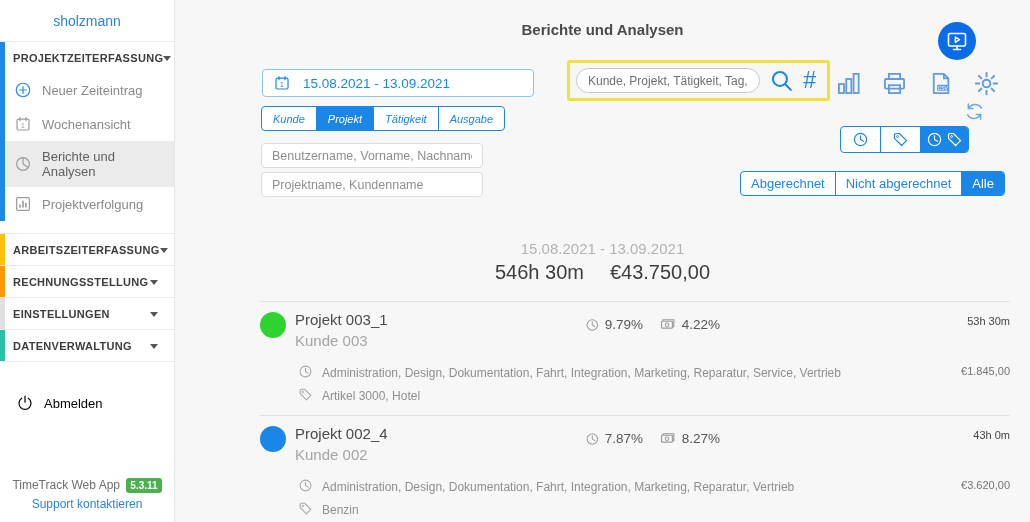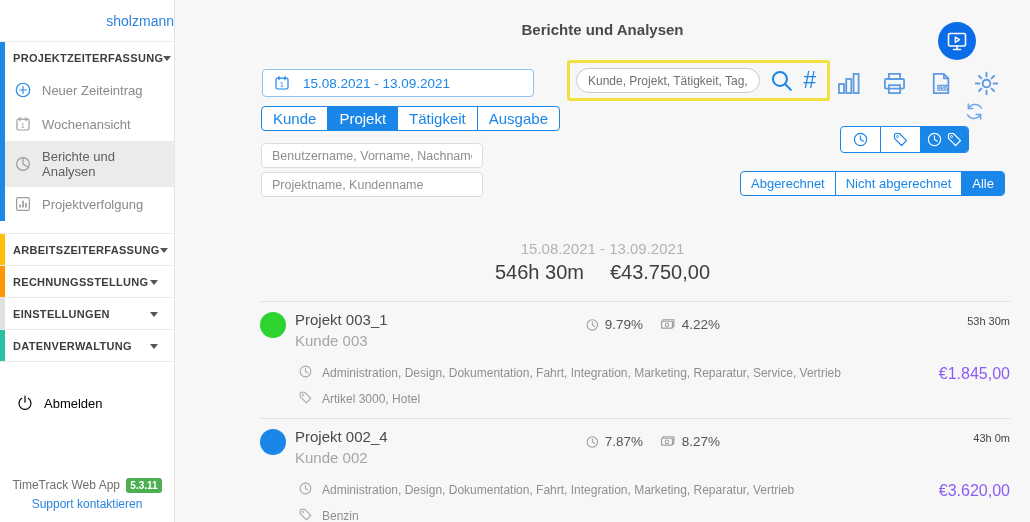--- a/index.html
+++ b/index.html
@@ -3,21 +3,21 @@
 <meta charset="utf-8">
 <style>
   * { margin:0; padding:0; box-sizing:border-box; }
   html,body { width:1030px; height:522px; overflow:hidden;
     font-family:"Liberation Sans","DejaVu Sans",sans-serif; background:#f7f7f8; }
   .app { display:flex; width:1030px; height:522px; }
 
   
   .sidebar { width:175px; height:522px; background:#fff; border-right:1px solid #e6e6e6;
     position:relative; flex-shrink:0; }
-  .user { height:42px; line-height:42px; text-align:right; color:#2a84dd; font-size:14px;
+  .user { height:42px; line-height:42px; text-align:center; color:#2a84dd; font-size:14px;
     border-bottom:1px solid #ededed; cursor:pointer; }
   .section { position:relative; background:#fff; }
   .section-bar { position:absolute; left:0; top:0; bottom:0; width:5px; }
   .section-header { display:flex; align-items:center; justify-content:space-between;
     padding:10px 14px 9px 13px; font-size:11px; font-weight:bold; color:#3d3d3d;
     letter-spacing:.3px; cursor:pointer; }
   .caret { width:0; height:0; border-left:4px solid transparent; border-right:4px solid transparent;
     border-top:5px solid #555; margin-right:2px; }
   .nav-item { display:flex; align-items:center; gap:10px; padding:8px 12px 8px 14px;
     font-size:13px; color:#8a8a8a; cursor:pointer; }
@@ -62,21 +62,21 @@
   .refresh-btn { position:absolute; top:101px; left:789px; color:#6aa7ea; cursor:pointer; }
 
   .seg { display:inline-flex; border:1px solid #1a86e8; border-radius:4px; overflow:hidden;
     background:#fff; }
   .seg > div { display:flex; align-items:center; justify-content:center; color:#1a86e8;
     border-right:1px solid #1a86e8; cursor:pointer; white-space:nowrap; }
   .seg > div:last-child { border-right:none; }
   .seg > div.on { background:#1a86e8; color:#fff; }
 
   .cat-tabs { position:absolute; top:106px; left:86px; height:25px; }
-  .cat-tabs > div { font-size:15px; padding:0 11px; }
+  .cat-tabs > div { font-size:11px; padding:0 11px;font-style:italic; }
 
   .icons-seg { position:absolute; top:126px; left:665px; height:27px; }
   .icons-seg > div { width:40px; gap:3px; }
   .icons-seg > div.wide { width:47px; }
 
   .billing-seg { position:absolute; top:171px; left:565px; height:25px; }
   .billing-seg > div { font-size:13px; padding:0 10px; }
 
   .filter-input { position:absolute; left:86px; width:222px; height:25px; background:#fff;
     border:1px solid #dcdcdc; border-radius:4px; padding:0 10px; font-size:12.5px; color:#555;
@@ -98,21 +98,21 @@
   .row-title { font-size:15px; color:#4a4a4a; }
   .row-customer { font-size:15px; color:#a5a5a5; margin-top:4px; }
   .row-stats { display:flex; align-items:center; gap:5px; width:135px; margin-top:4px;
     font-size:13.5px; color:#555; }
   .row-stats .st-gap { width:7px; }
   .row-duration { flex:1; text-align:right; font-size:11px; color:#454545; margin-top:4px; }
   .row-details { margin:15px 0 0 38px; }
   .detail-line { display:flex; align-items:flex-start; color:#a8a8a8; }
   .detail-line + .detail-line { margin-top:7px; }
   .detail-text { flex:1; font-size:12px; color:#8f8f8f; margin-left:9px; padding-top:2px; }
-  .detail-amount { font-size:16px; color:#8b5cf6; text-align:right; width:130px; padding-top:1px; }
+  .detail-amount { font-size:11px; color:#737373; text-align:right; width:130px; padding-top:1px; }
   svg { display:block; }
 </style>
 </head>
 <body>
 
 <svg width="0" height="0" style="position:absolute">
   <defs>
     <symbol id="i-plus" viewBox="0 0 24 24">
         <circle cx="12" cy="12" r="9" fill="none" stroke="currentColor" stroke-width="1.6"></circle>
         <path d="M12 7.5v9M7.5 12h9" fill="none" stroke="currentColor" stroke-width="1.6" stroke-linecap="round"></path>

